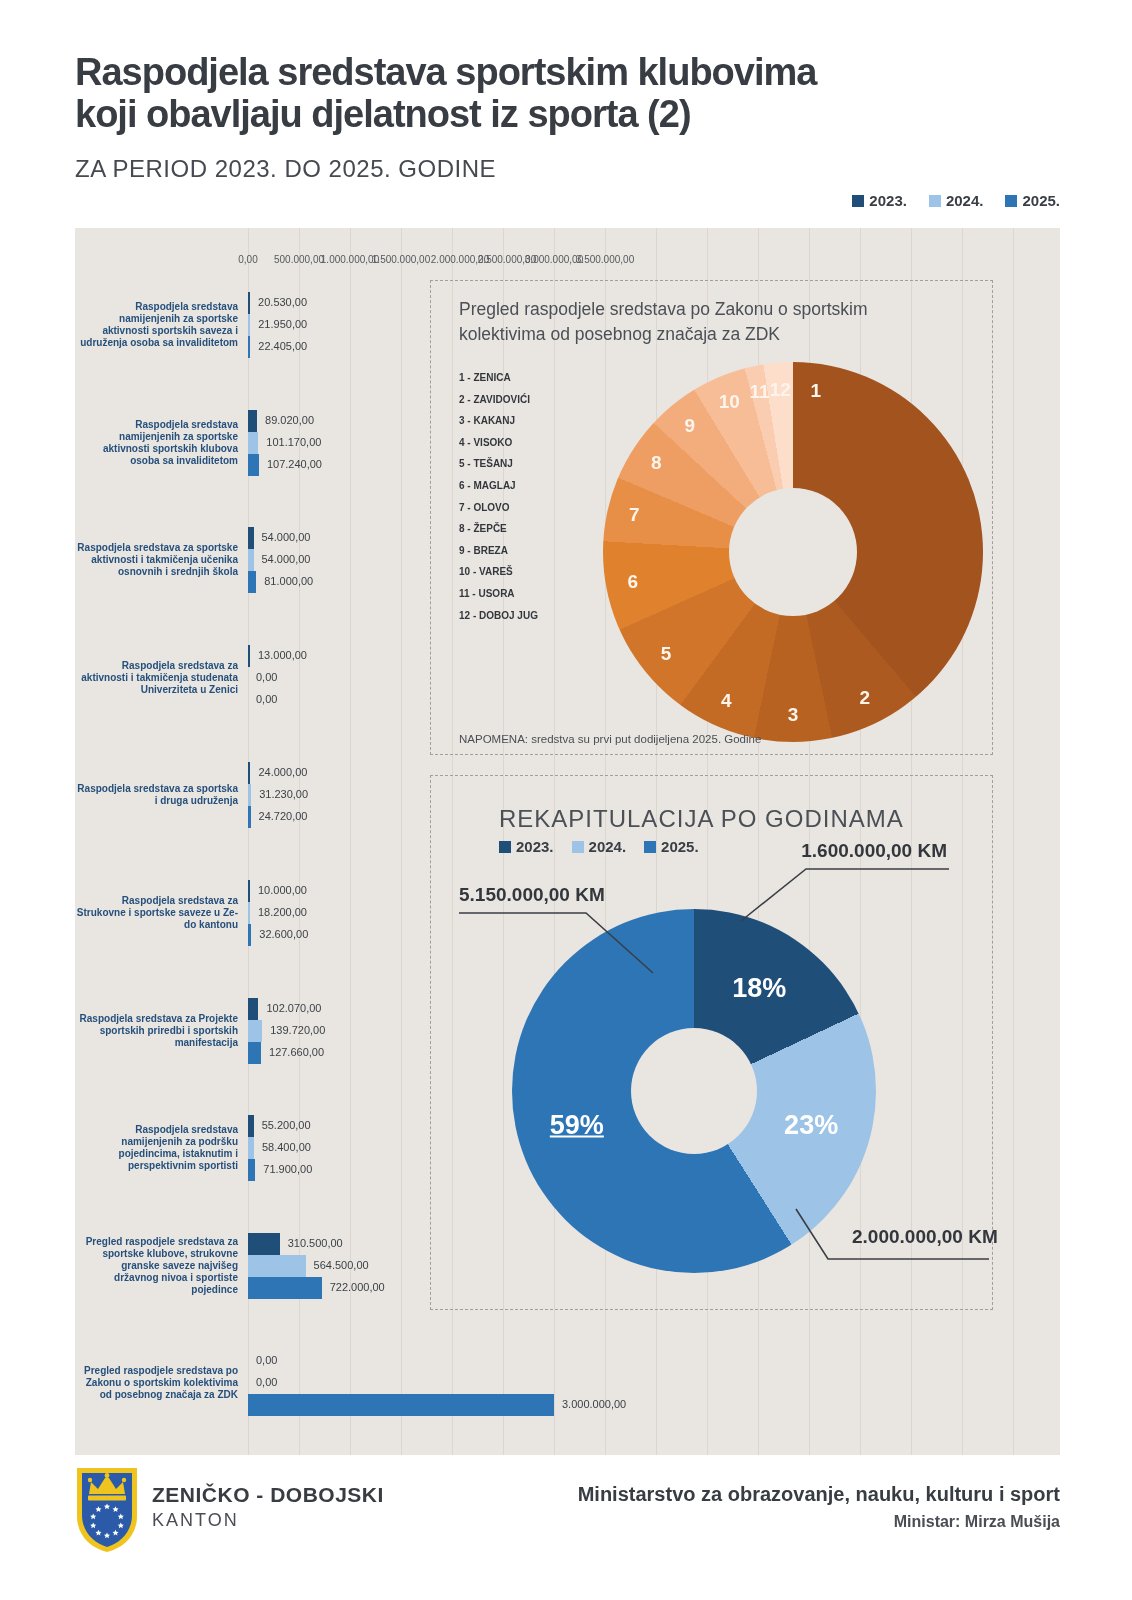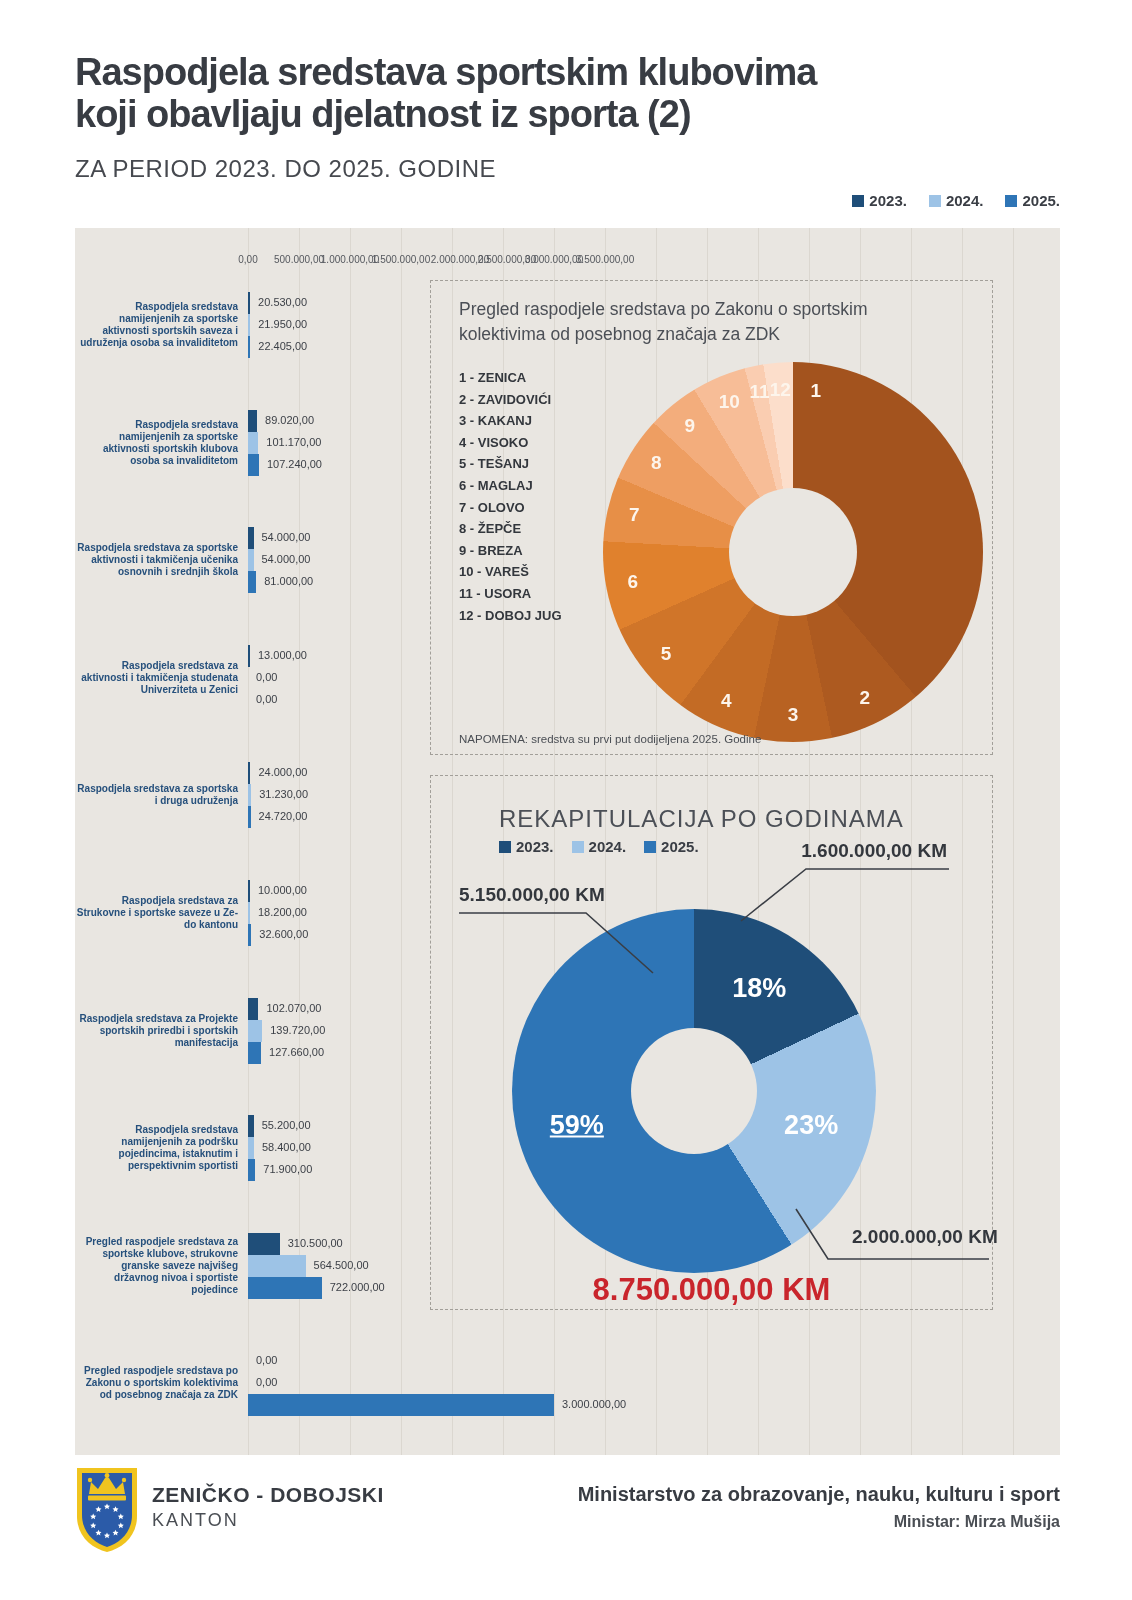--- a/index.html
+++ b/index.html
@@ -21,21 +21,21 @@
   .bar{position:absolute;height:22px;}
   .bar-val{position:absolute;font-size:11px;color:#3b3f46;white-space:nowrap;}
   
   .dash-box{border:1px dashed #a29f99;box-sizing:border-box;}
   #box1{left:355px;top:52px;width:563px;height:475px;}
   #box2{left:355px;top:547px;width:563px;height:535px;}
   .box-title{position:absolute;font-size:17.5px;color:#4b4f56;line-height:1.45;}
   #box1-title{left:28px;top:16px;width:490px;}
   #box2-title{left:68px;top:26px;font-size:24px;letter-spacing:1px;}
   #box2-legend{left:68px;top:62px;gap:18px;}
-  #mun-legend{position:absolute;left:28px;top:86px;font-size:13px;font-weight:600;color:#33373d;line-height:21.6px;white-space:nowrap;}
+  #mun-legend{position:absolute;left:28px;top:86px;font-size:10px;font-weight:600;color:#33373d;line-height:21.6px;white-space:nowrap;}
   #note1{position:absolute;left:28px;bottom:9px;font-size:11.5px;color:#4a4e54;}
   .donut{position:absolute;border-radius:50%;}
   .hole{position:absolute;left:50%;top:50%;transform:translate(-50%,-50%);border-radius:50%;background:#e9e6e1;}
   .slice-num{position:absolute;transform:translate(-50%,-50%);font-weight:700;font-size:19px;color:#fdf5ec;}
   .pct-label{position:absolute;transform:translate(-50%,-50%);font-weight:700;font-size:27px;color:#ffffff;}
   .callout{position:absolute;font-size:19px;font-weight:700;color:#33373d;white-space:nowrap;text-align:center;}
   #total-red{position:absolute;left:0;right:0;top:496px;text-align:center;font-size:31px;font-weight:700;}
   .leader{position:absolute;left:0;top:0;pointer-events:none;}
   
   #footer-logo{left:75px;top:1466px;}
@@ -231,21 +231,20 @@
 
     <svg class="leader" width="563" height="535" viewBox="0 0 563 535">
       <polyline points="310,145 375,93 518,93" fill="none" stroke="#3a3e45" stroke-width="1.6"></polyline>
       <polyline points="28,137 155,137 222,197" fill="none" stroke="#3a3e45" stroke-width="1.6"></polyline>
       <polyline points="365,433 397,483 558,483" fill="none" stroke="#3a3e45" stroke-width="1.6"></polyline>
     </svg>
 
     <div class="callout" style="right:45px;top:64px;">1.600.000,00 KM</div>
     <div class="callout" style="left:28px;top:108px;">5.150.000,00 KM</div>
     <div class="callout" style="left:421px;top:450px;">2.000.000,00 KM</div>
-    <div id="total-red" style="color: rgb(201, 37, 44);">8.750.000,00 KM</div>
   </div>
 </div>
 
 <svg class="abs" id="footer-logo" width="64" height="88" viewBox="0 0 64 88">
   <path d="M2,2 H62 V50 C62,70 48,82 32,86 C16,82 2,70 2,50 Z" fill="#f0c41f"></path>
   <path d="M7,7 H57 V49 C57,66 45,77 32,81 C19,77 7,66 7,49 Z" fill="#2b5ba8"></path>
   <g fill="#f0c41f">
     <path d="M14,28 L16,16 L23,23 L30,12 L32,11 L34,12 L41,23 L48,16 L50,28 Z"></path>
     <circle cx="15" cy="14" r="2.2"></circle>
       <circle cx="32" cy="9.5" r="2.4"></circle>

